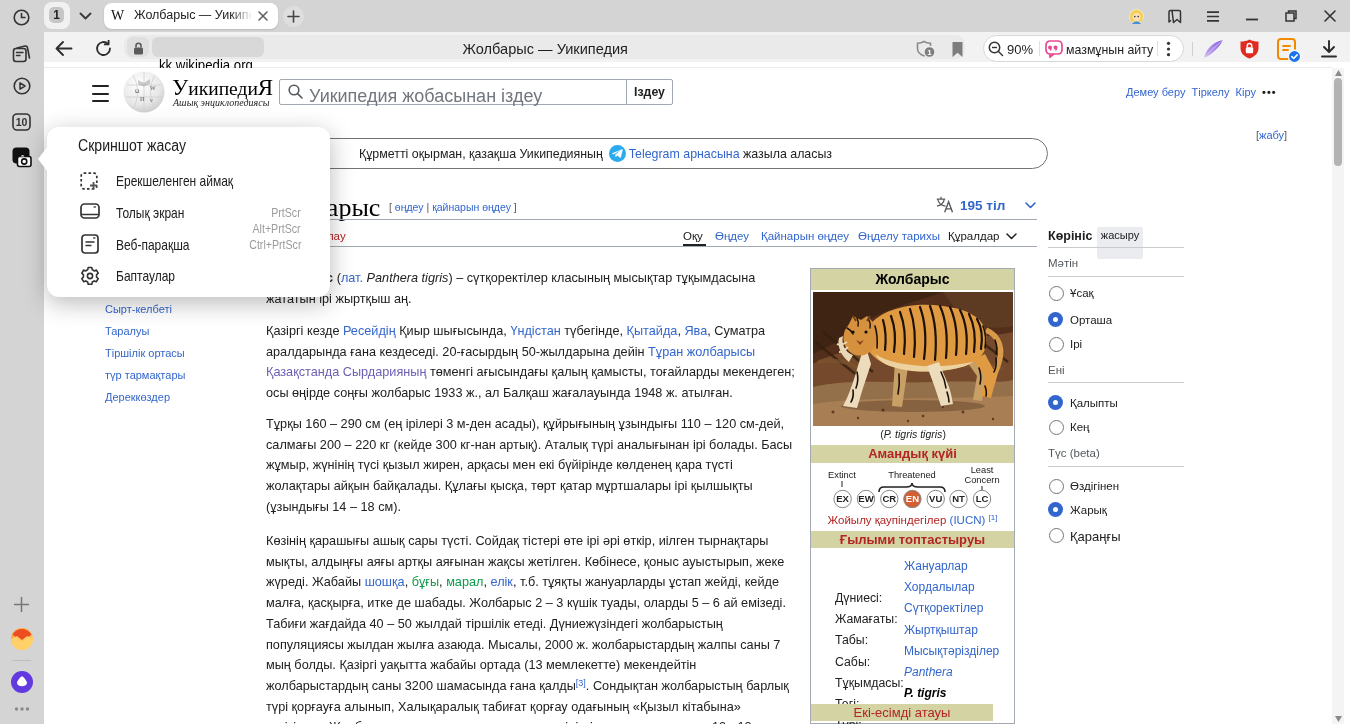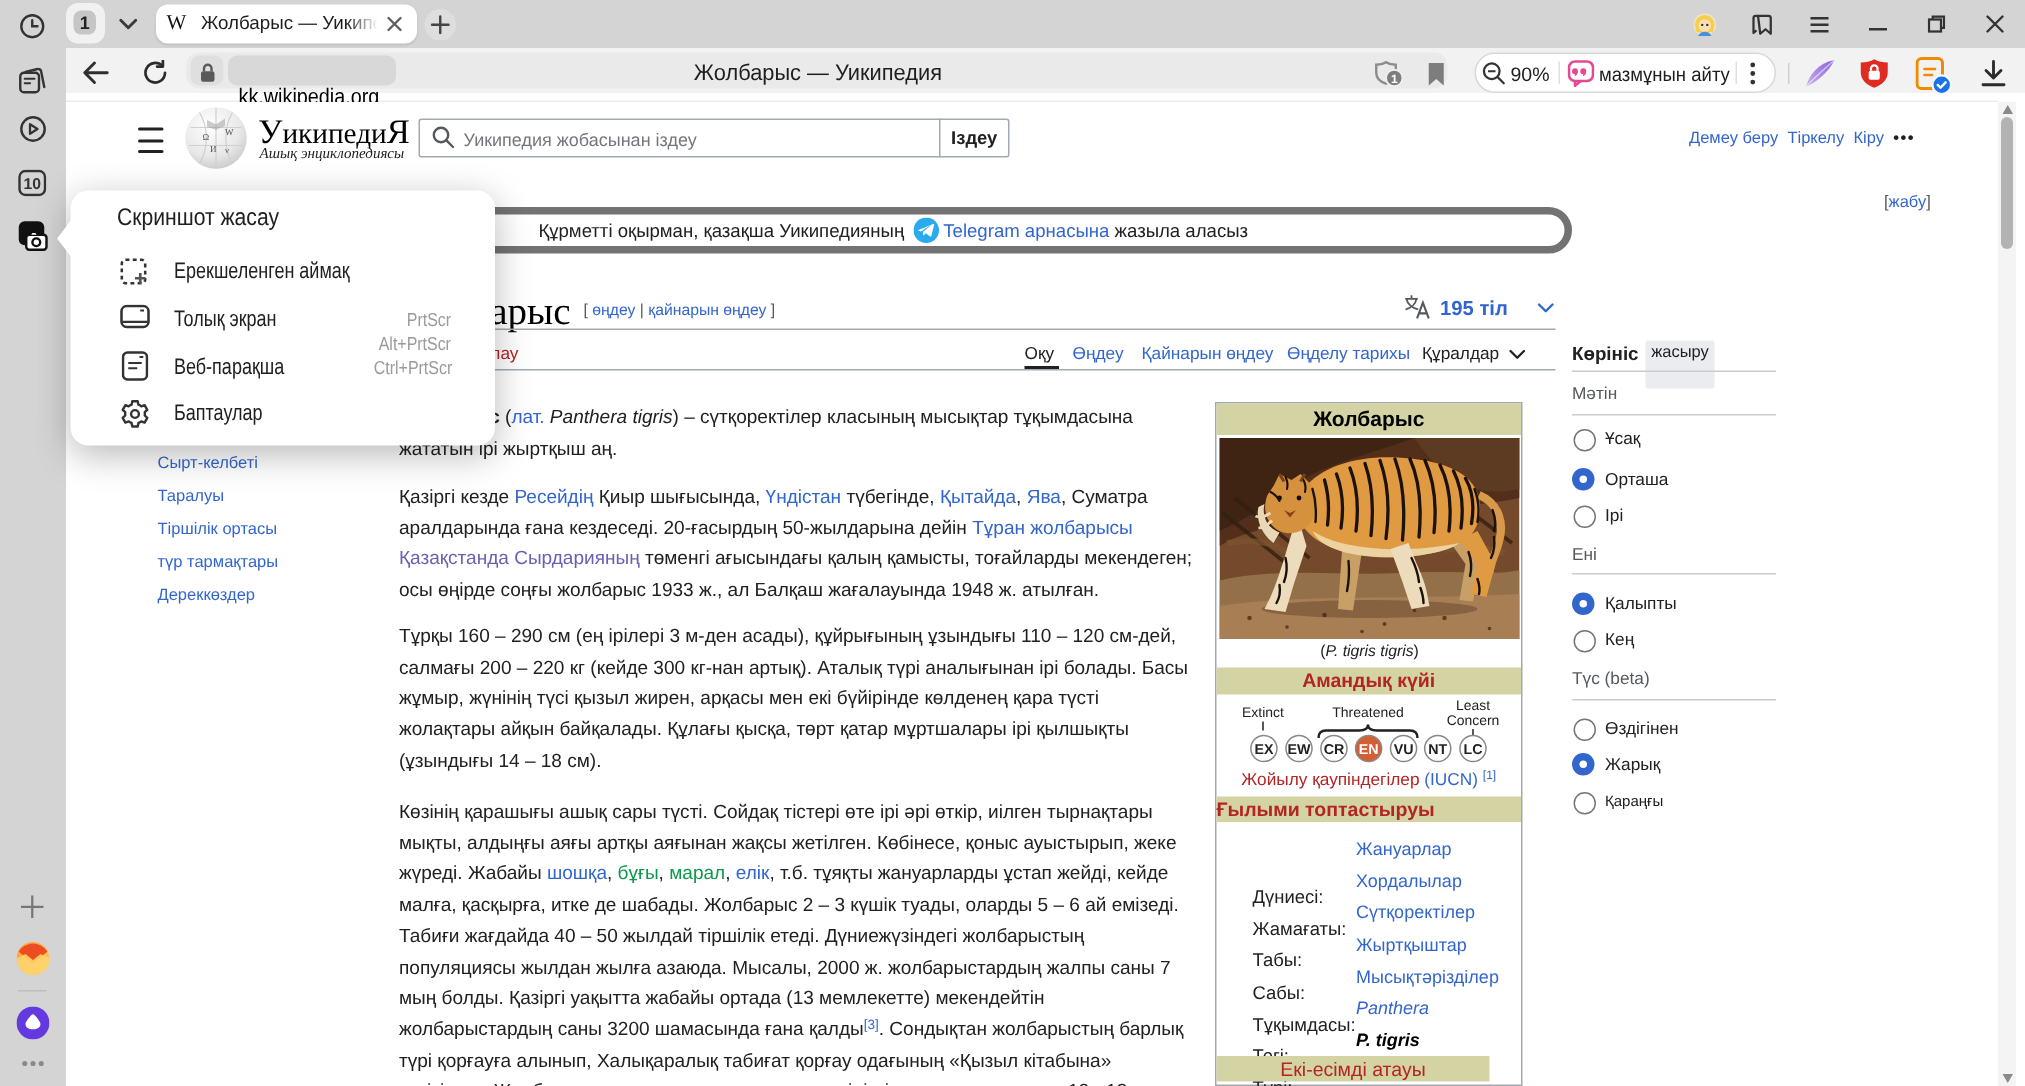--- a/index.html
+++ b/index.html
@@ -217,26 +217,26 @@
   <text x="27" y="31" font-size="6" fill="#555" font-family="Liberation Serif">ν</text>
 </svg>
 <div class="abs ser" style="left:172px;top:75px;font-size:20px;color:#000;"><span style="font-size:23px;">У</span><span style="font-size:19.5px;">икипеди</span><span style="font-size:23px;">Я</span></div>
 <div class="abs ser" style="left:173px;top:97px;font-size:10px;font-style:italic;color:#202122;">Ашық энциклопедиясы</div>
 
 <div class="abs" style="left:279px;top:79px;width:348px;height:26px;border:1px solid #a2a9b1;border-radius:2px 0 0 2px;box-sizing:border-box;background:#fff;"></div>
 <svg class="abs" style="left:288px;top:84px;" width="15" height="15" viewBox="0 0 15 15">
   <circle cx="6" cy="6" r="4.8" fill="none" stroke="#54595d" stroke-width="1.6"></circle>
   <path d="M9.6 9.6 L14 14" stroke="#54595d" stroke-width="1.6" stroke-linecap="round"></path>
 </svg>
-<div class="abs" style="left:309px;top:86px;font-size:12px;color:#72777d;">Уикипедия жобасынан іздеу</div>
+<div class="abs" style="left:309px;top:86px;font-size:18px;color:#72777d;">Уикипедия жобасынан іздеу</div>
 <div class="abs" style="left:626px;top:79px;width:47px;height:26px;border:1px solid #a2a9b1;border-radius:0 2px 2px 0;box-sizing:border-box;background:#fff;font-size:12.3px;font-weight:bold;color:#202122;text-align:center;line-height:25px;">Іздеу</div>
 
 <div class="abs" style="left:1126px;top:86px;font-size:11px;"><a class="bl">Демеу беру</a>&nbsp;&nbsp;<a class="bl">Тіркелу</a>&nbsp;&nbsp;<a class="bl">Кіру</a>&nbsp;&nbsp;<span style="color:#202122;font-weight:bold;letter-spacing:1px;">•••</span></div>
 
-<div class="abs" style="left:143px;top:138px;width:905px;height:31px;border:5px solid #737373;border-radius:16px;box-sizing:border-box;background:#fff;display:flex;align-items:center;justify-content:center;font-size:12.4px;color:#202122;">
+<div class="abs" style="left:143px;top:138px;width:905px;height:31px;border:1px solid #737373;border-radius:16px;box-sizing:border-box;background:#fff;display:flex;align-items:center;justify-content:center;font-size:12.4px;color:#202122;">
   <span>Құрметті оқырман, қазақша Уикипедияның</span>
   <svg style="margin:0 3px 0 6px;" width="17" height="17" viewBox="0 0 18 18">
     <circle cx="9" cy="9" r="9" fill="#2aabee"></circle>
     <path d="M3.5 8.8 L13.8 4.6 c0.5-0.2 0.9 0.1 0.7 0.8 L12.6 13 c-0.1 0.5-0.5 0.6-0.9 0.4 L8.8 11.2 7.3 12.6 c-0.2 0.2-0.5 0.1-0.5-0.2 L6.6 10.2 12 5.9 c0.2-0.2 0-0.3-0.3-0.2 L5.2 9.8 3.6 9.4 c-0.5-0.2-0.5-0.5-0.1-0.6Z" fill="#fff"></path>
   </svg>
   <span class="bl">Telegram арнасына</span>
     <span>&nbsp;жазыла аласыз</span>
 </div>
 <div class="abs" style="left:1256px;top:129px;font-size:11px;"><span style="color:#54595d;">[</span><a class="bl">жабу</a><span style="color:#54595d;">]</span></div>
 
@@ -406,21 +406,21 @@
       <text x="101.4" y="37.4" text-anchor="middle" fill="#fff">EN</text>
     <circle cx="124.7" cy="34" r="8.7" fill="#fff" stroke="#888"></circle>
       <text x="124.7" y="37.4" text-anchor="middle" fill="#202122">VU</text>
     <circle cx="147.5" cy="34" r="8.7" fill="#fff" stroke="#888"></circle>
       <text x="147.5" y="37.4" text-anchor="middle" fill="#202122">NT</text>
     <circle cx="171" cy="34" r="8.7" fill="#fff" stroke="#888"></circle>
       <text x="171" y="37.4" text-anchor="middle" fill="#202122">LC</text>
   </g>
 </svg>
 <div class="abs" style="left:811px;top:514px;width:203px;text-align:center;font-size:11.5px;"><span style="color:#b32424;">Жойылу қаупіндегілер</span> <span class="bl">(IUCN)</span> <sup style="font-size:8px;line-height:0;vertical-align:baseline;position:relative;top:-4px;"><a class="bl">[1]</a></sup></div>
-<div class="abs" style="left:811px;top:531px;width:203px;height:17px;background:#d3d3a4;font-size:13px;font-weight:bold;color:#b32424;line-height:17px;">Ғылыми топтастыруы</div>
+<div class="abs" style="left:811px;top:531px;width:203px;height:17px;background:#d3d3a4;text-align:center;font-size:13px;font-weight:bold;color:#b32424;line-height:17px;">Ғылыми топтастыруы</div>
 <div class="abs" style="left:835px;top:556px;font-size:12.3px;color:#202122;line-height:21.2px;margin-top:32px;">Дүниесі:<br>Жамағаты:<br>Табы:<br>Сабы:<br>Тұқымдасы:<br>Тегі:<br>Түрі:</div>
 <div class="abs" style="left:904px;top:556px;font-size:12px;line-height:21.2px;">
 <a class="bl">Жануарлар</a><br><a class="bl">Хордалылар</a><br><a class="bl">Сүтқоректілер</a><br><a class="bl">Жыртқыштар</a><br><a class="bl">Мысықтәрізділер</a><br><a class="bl"><i>Panthera</i></a><br><b><i>P. tigris</i></b></div>
 <div class="abs" style="left:811px;top:704px;width:182px;height:17px;background:#d3d3a4;text-align:center;font-size:13px;font-weight:normal;color:#b32424;line-height:17px;">Екі-есімді атауы</div>
 
 <div class="abs" style="left:1048px;top:229px;font-size:12.5px;font-weight:bold;color:#202122;">Көрініс</div>
 <div class="abs" style="left:1097px;top:227px;width:46px;height:32px;background:#eaecf0;border-radius:2px;font-size:11px;color:#202122;text-align:center;line-height:16px;">жасыру</div>
 <div class="abs" style="left:1048px;top:247px;width:136px;height:1px;background:#c8ccd1;"></div>
 <div class="abs" style="left:1048px;top:257px;font-size:11.5px;color:#54595d;">Мәтін</div>
 <div class="abs" style="left:1048px;top:276px;width:136px;height:1px;background:#c8ccd1;"></div>
@@ -442,21 +442,21 @@
 <div class="abs" style="left:1070px;top:421px;font-size:11.5px;color:#202122;">Кең</div>
 
 <div class="abs" style="left:1048px;top:447px;font-size:11.5px;color:#54595d;">Түс (beta)</div>
 <div class="abs" style="left:1048px;top:466px;width:136px;height:1px;background:#c8ccd1;"></div>
 <div class="abs" style="left:1049px;top:479px;width:13px;height:13px;border:1px solid #72777d;border-radius:50%;background:#fff;"></div>
 <div class="abs" style="left:1070px;top:480px;font-size:11.5px;color:#202122;">Өздігінен</div>
 <div class="abs" style="left:1048px;top:502px;width:15px;height:15px;border-radius:50%;background:#36c;"></div>
 <div class="abs" style="left:1053px;top:507px;width:5px;height:5px;border-radius:50%;background:#fff;"></div>
 <div class="abs" style="left:1070px;top:504px;font-size:11.5px;color:#202122;">Жарық</div>
 <div class="abs" style="left:1049px;top:528px;width:13px;height:13px;border:1px solid #72777d;border-radius:50%;background:#fff;"></div>
-<div class="abs" style="left:1070px;top:529px;font-size:10px;color:#202122;">Қараңғы</div>
+<div class="abs" style="left:1070px;top:529px;font-size:13px;color:#202122;">Қараңғы</div>
 
 <div class="abs" style="left:1332px;top:68px;width:12px;height:656px;background:#f4f4f4;"></div>
 <div class="abs" style="left:1334px;top:78px;width:8px;height:88px;background:#b3b3b3;border-radius:4px;"></div>
 <svg class="abs" style="left:1335px;top:70px;" width="7" height="6" viewBox="0 0 7 6">
     <path d="M3.5 0 L7 6 H0Z" fill="#8a8a8a"></path>
   </svg>
 <svg class="abs" style="left:1335px;top:716px;" width="7" height="6" viewBox="0 0 7 6">
     <path d="M3.5 6 L0 0 H7Z" fill="#8a8a8a"></path>
   </svg>
 

